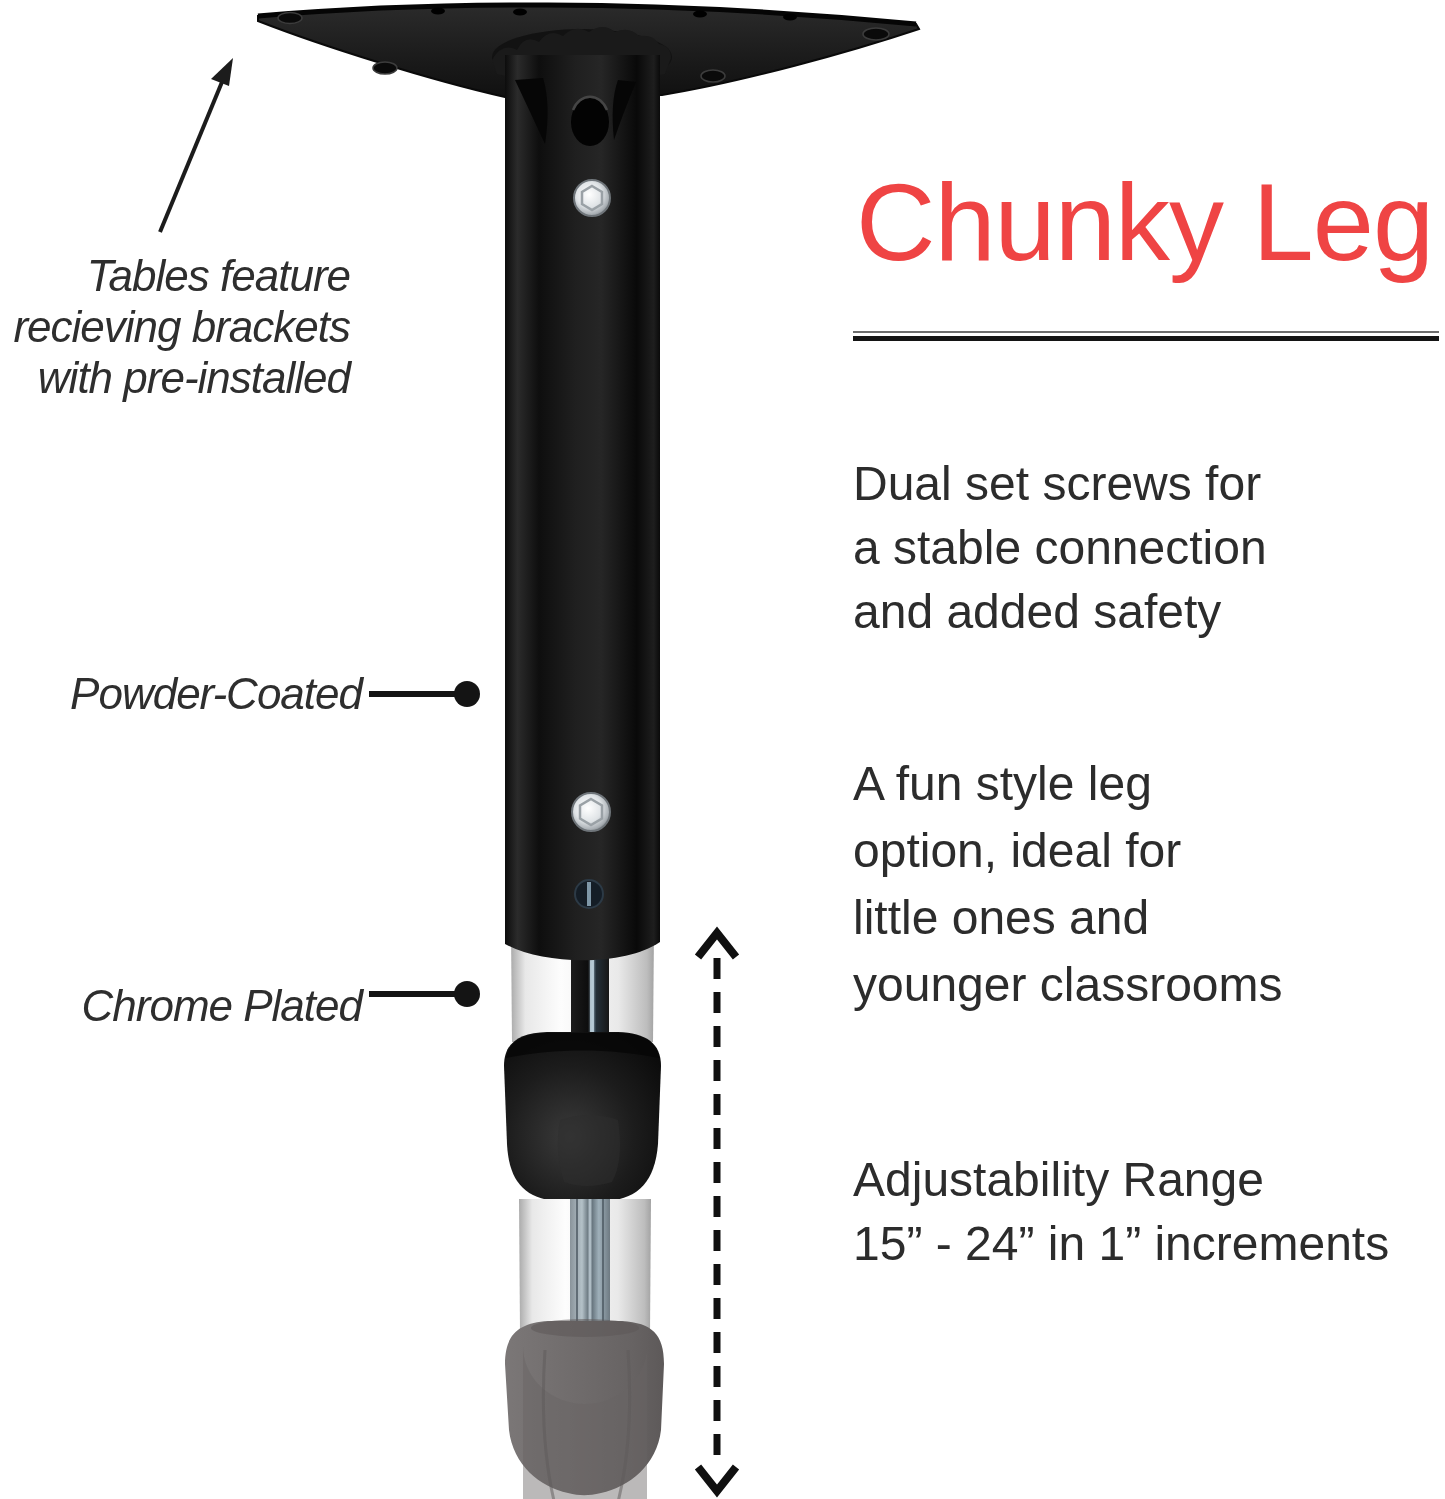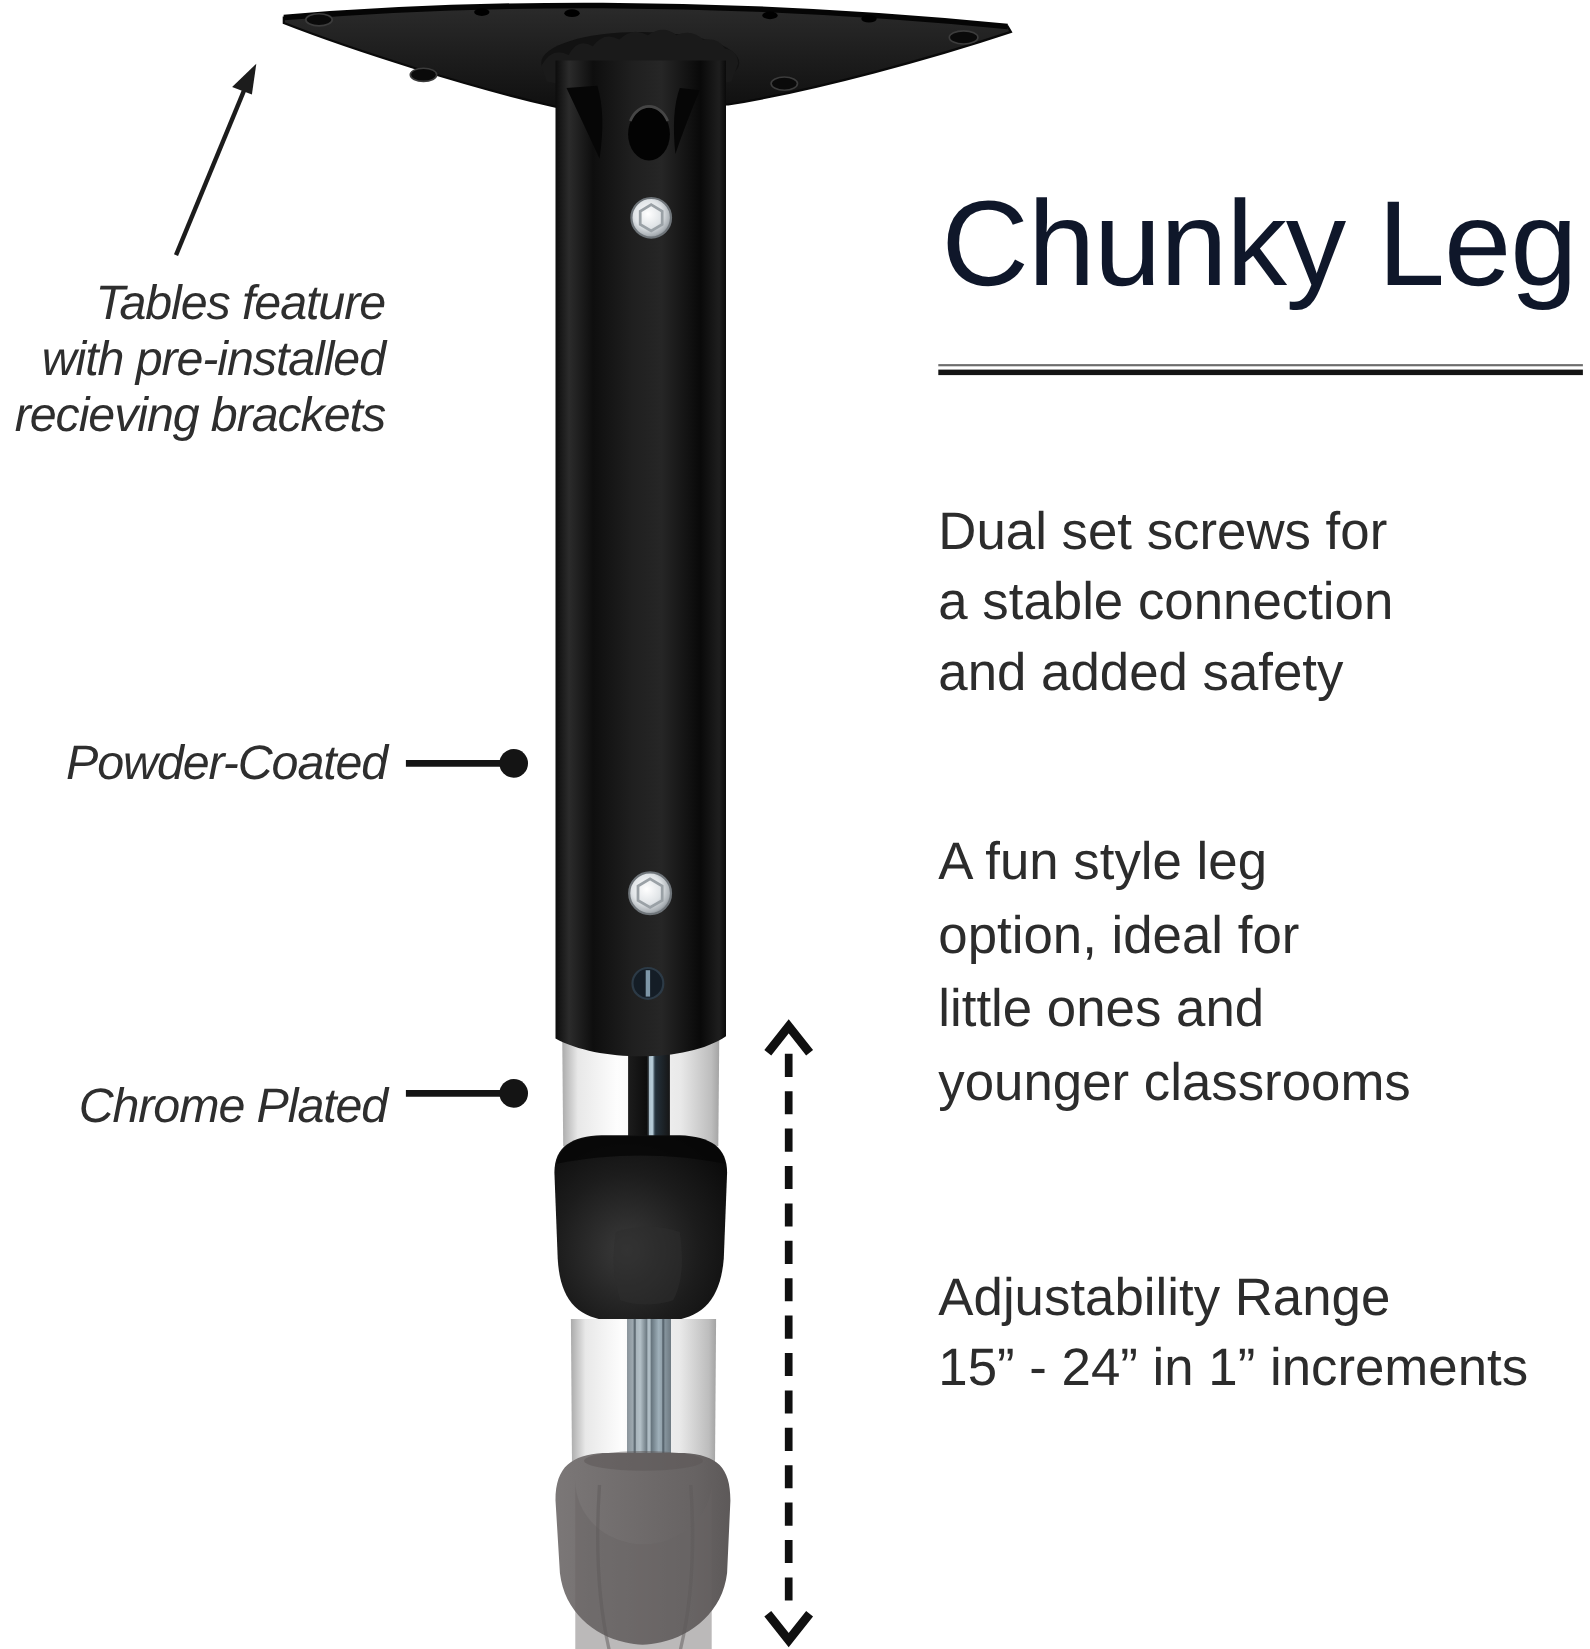--- a/index.html
+++ b/index.html
@@ -27,30 +27,31 @@
 
   .callout-label{
     position:absolute;left:0;width:352px;
     text-align:right;
     font-style:italic;
     font-size:44px;line-height:52px;
     letter-spacing:-1px;
     color:#2e2e2e;
     font-weight:300;
     white-space:nowrap;
+    padding-left:10px;
   }
   .callout-powder{top:668px;}
   .callout-chrome{top:968px;margin-top:12px;}
 
   
   .title{
     position:absolute;left:856px;top:162px;
     font-size:110px;line-height:120px;
     letter-spacing:-1px;
-    color:#0f172a;
+    color:#ef4444;
     white-space:nowrap;
     font-weight:500;
   }
   .title-rule{position:absolute;left:853px;top:331px;width:586px;}
   .title-rule .thin{height:2px;background:#6d6d6d;margin-bottom:3px;}
   .title-rule .thick{height:5px;background:#141414;}
 
   .para{
     position:absolute;left:853px;width:600px;
     font-size:48px;
@@ -220,22 +221,22 @@
 
     <g stroke="#101010" fill="none">
       <line x1="717" y1="958" x2="717" y2="1466" stroke-width="7" stroke-dasharray="21 13"></line>
       <path d="M698,957 L717,933 L736,957" stroke-width="8"></path>
       <path d="M698,1467 L717,1491 L736,1467" stroke-width="8"></path>
     </g>
   </svg>
 
   <div class="note">
     <span>Tables feature</span>
+    <span>recieving brackets</span>
     <span>with pre-installed</span>
-    <span>recieving brackets</span>
   </div>
 
   <div class="callout-label callout-powder">Powder-Coated</div>
 
   <div class="callout-label callout-chrome">Chrome Plated</div>
 
   <div class="title">Chunky Leg</div>
 
   <div class="title-rule">
     <div class="thin"></div>

